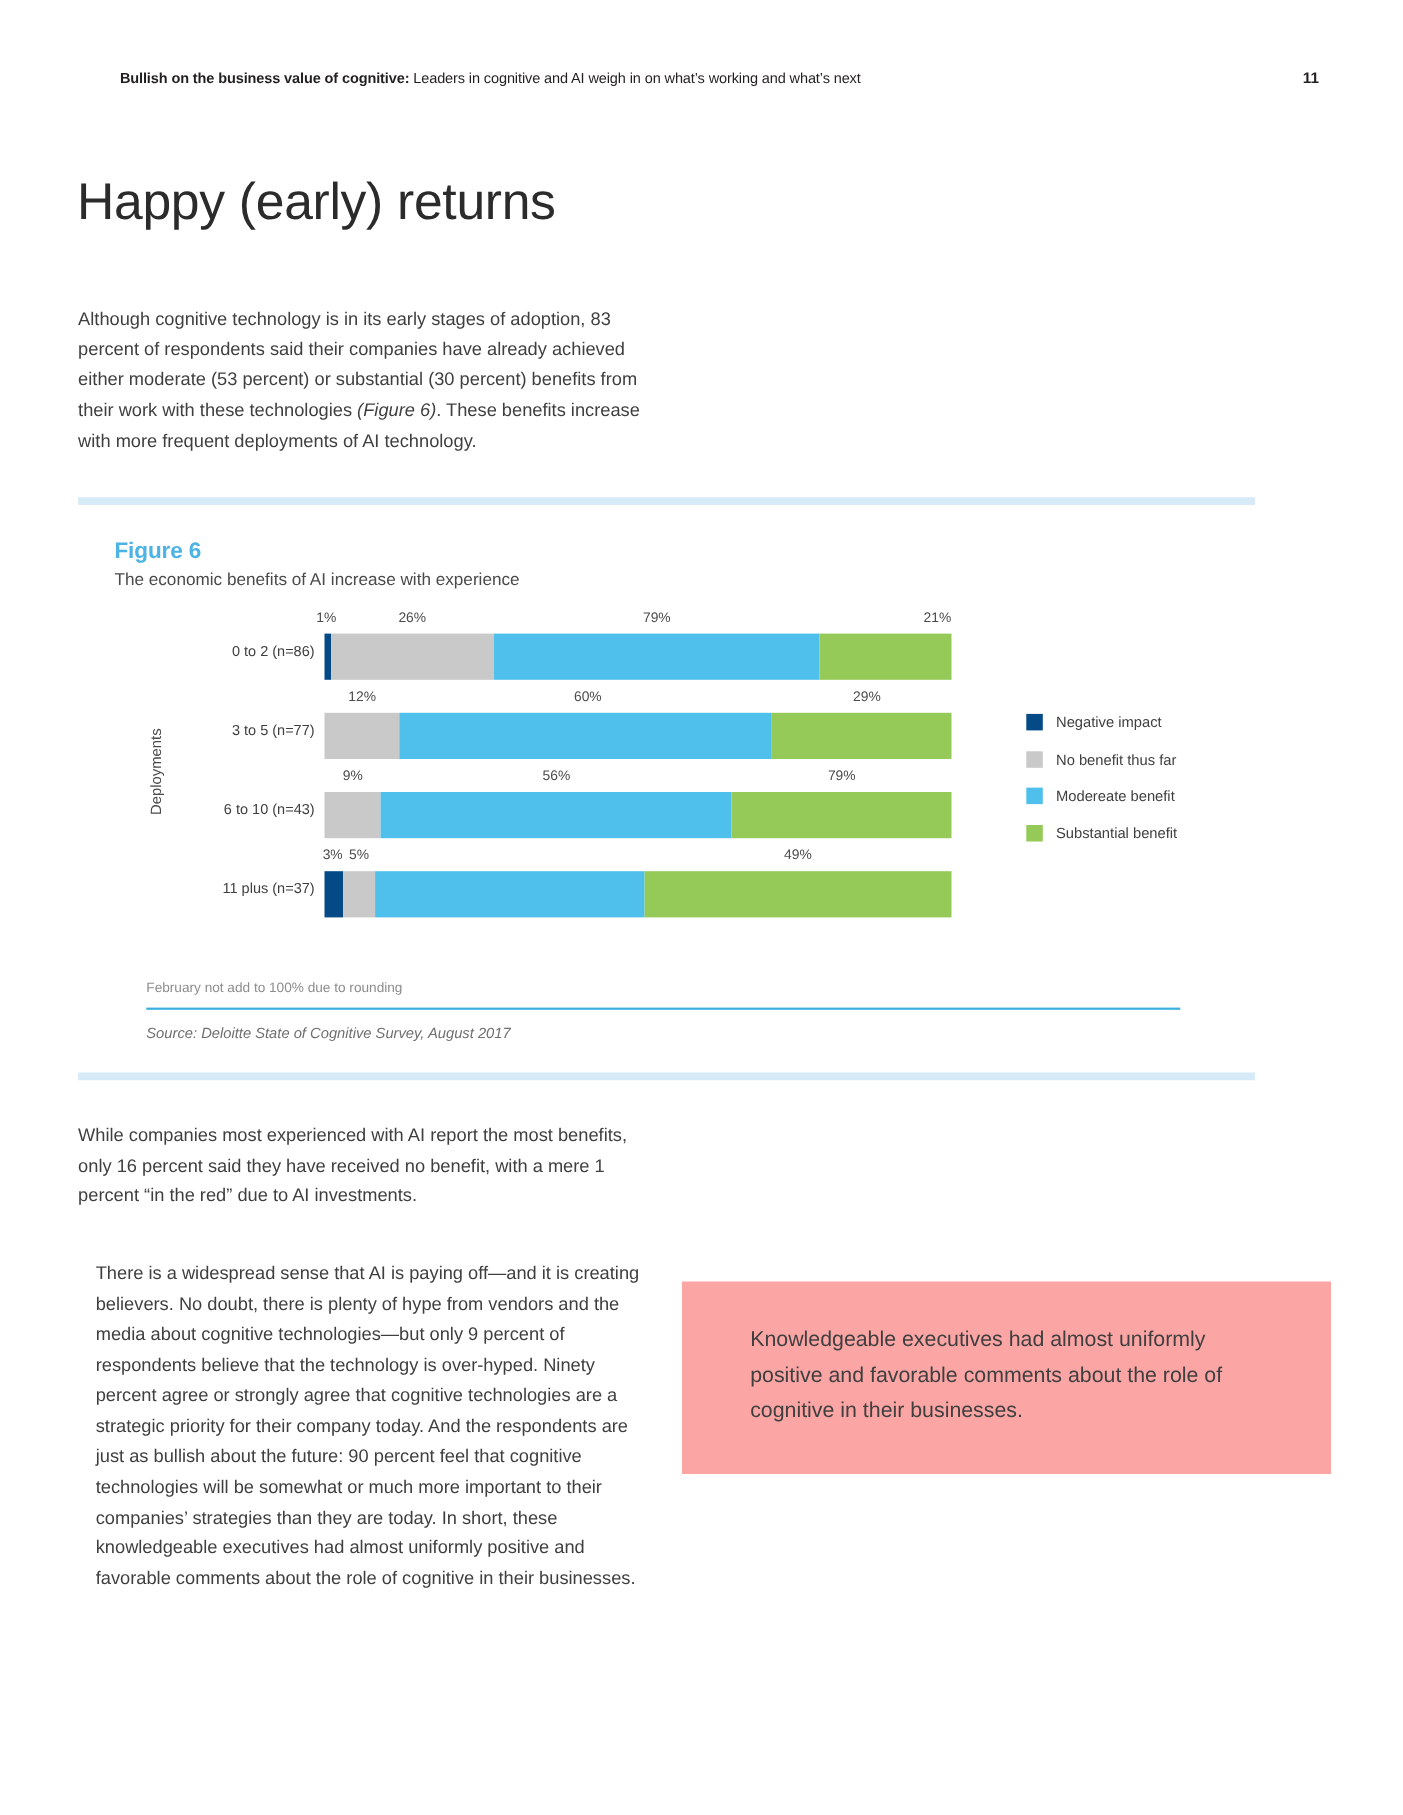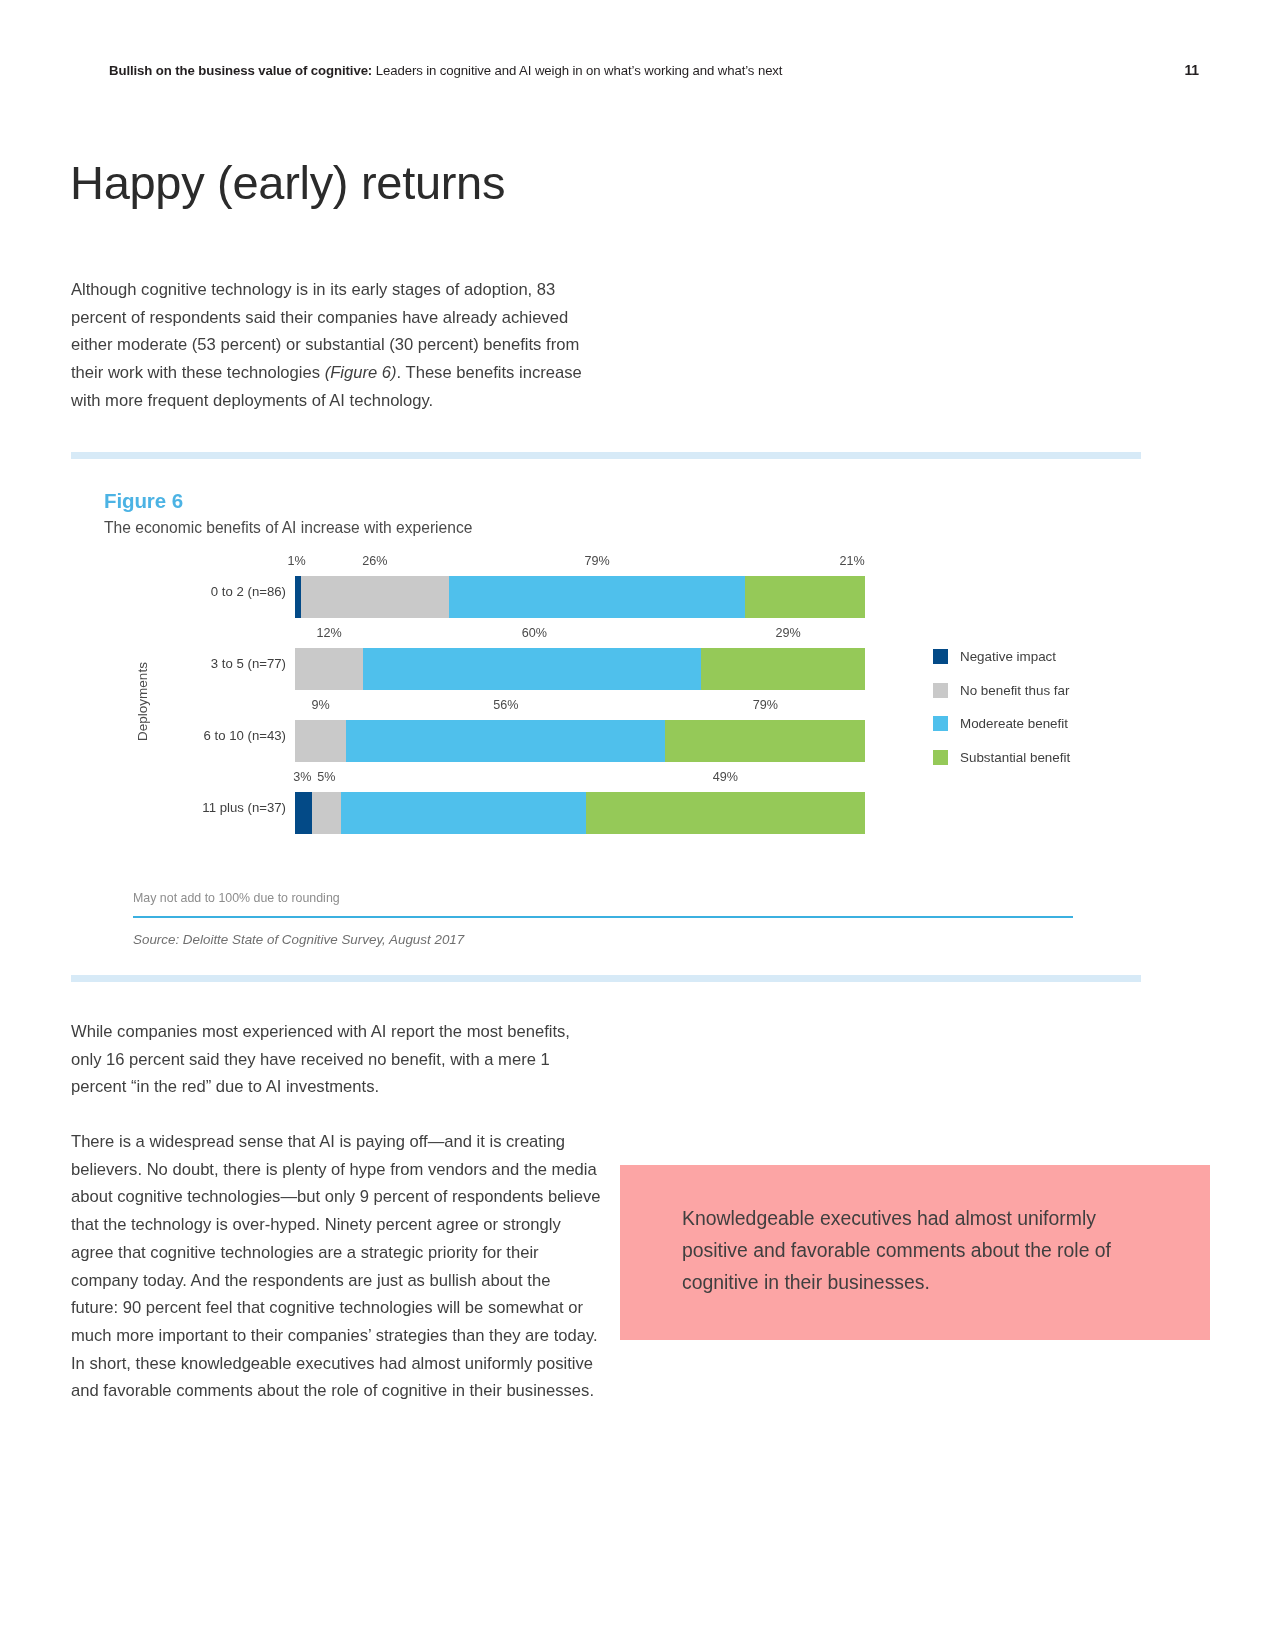--- a/index.html
+++ b/index.html
@@ -51,21 +51,21 @@
     position: absolute;
     left: 71px;
     width: 530px;
     font-size: 16.6px;
     line-height: 27.7px;
     color: #3f3f3f;
   }
   .para-intro { top: 276px; }
   .para-2 { top: 1018px; }
   .para-3 { top: 1128px; }
-  .para-3 p { margin: 0; }
+  .para-3 p { margin: 16px; }
   .para-2 p { margin: 0; }
   .para-intro p { margin: 0; }
   .ital { font-style: italic; }
 
   
   .figure-block {
     position: absolute;
     left: 71px;
     top: 452px;
     width: 1070px;
@@ -316,21 +316,21 @@
             <span class="legend-swatch" style="background: rgb(79, 192, 236);"></span>
             <span class="legend-text">Modereate benefit</span>
           </div>
           <div class="legend-item">
             <span class="legend-swatch" style="background: rgb(149, 201, 88);"></span>
             <span class="legend-text">Substantial benefit</span>
           </div>
         </div>
     </div>
 
-    <div class="fig-note">May not add to 100% due to rounding</div>
+    <div class="fig-note">February not add to 100% due to rounding</div>
     <div class="fig-rule"></div>
     <div class="fig-source">Source: Deloitte State of Cognitive Survey, August 2017</div>
   </div>
 
   <div class="rule-bottom"></div>
 </div>
 
 <div class="body-col para-2">
   <p>While companies most experienced with AI report the most benefits, only 16 percent said they have received no benefit, with a mere 1 percent “in the red” due to AI investments.</p>
 </div>

